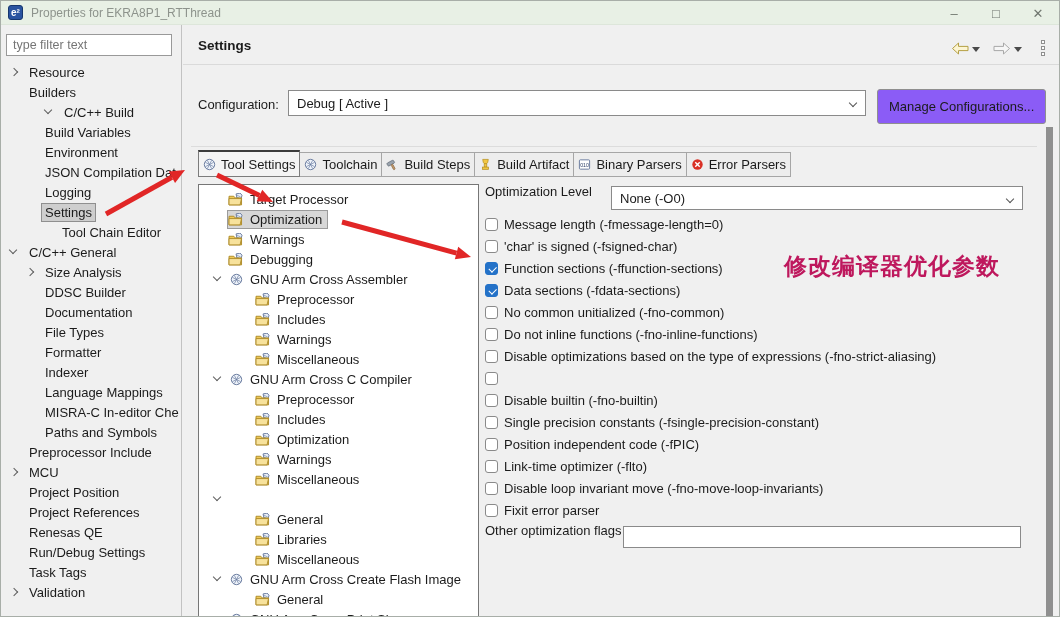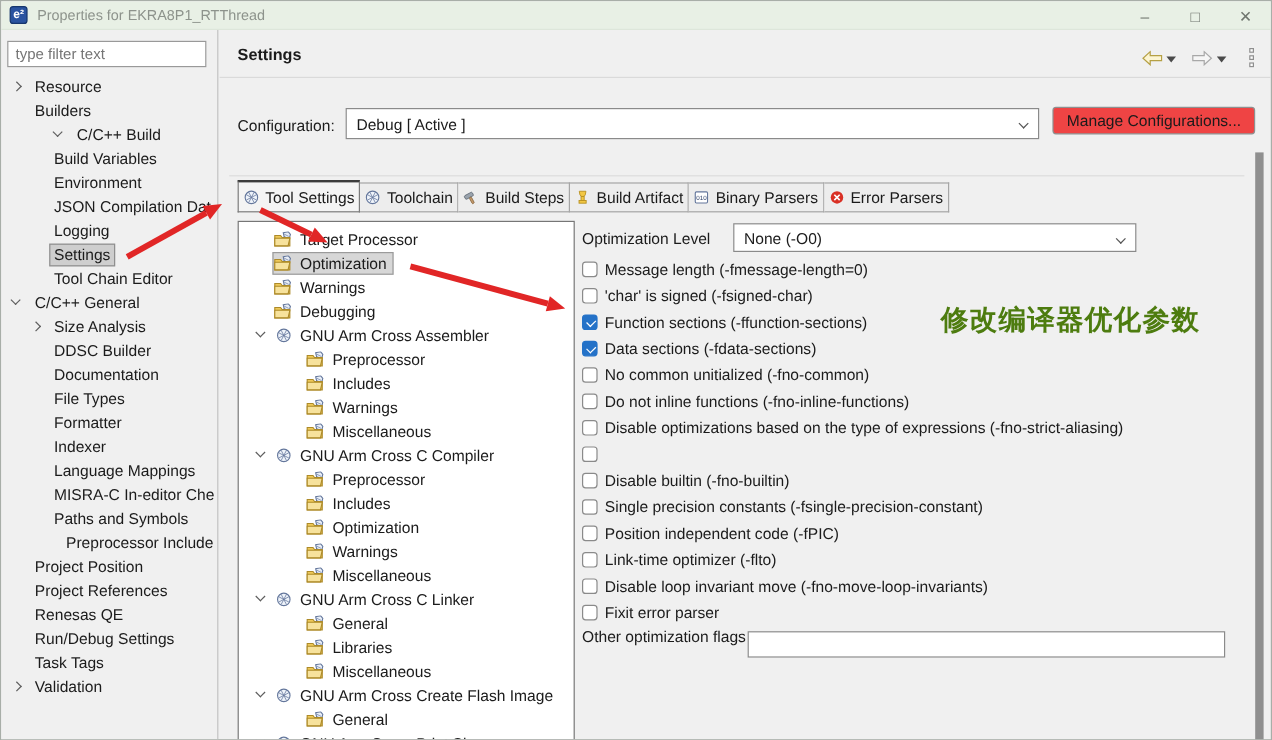--- a/index.html
+++ b/index.html
@@ -31,42 +31,42 @@
   .nav-cluster{position:absolute;right:14px;top:39px;display:flex;align-items:center}
   .nav-cluster .ddt{width:0;height:0;border-left:4px solid transparent;border-right:4px solid transparent;border-top:5px solid #4a4a4a;margin:2px 7px 0 3px}
   .dots{display:flex;flex-direction:column;gap:2px;margin-left:12px}
   .dots i{width:4px;height:4px;border:1px solid #8f8f8f;background:#fdfdfd;display:block}
 
   
   .config-label{position:absolute;left:197px;top:96px}
   .select{position:relative;background:#fff;border:1px solid #8a8a8a;height:26px;display:flex;align-items:center;padding:0 24px 0 8px;cursor:default}
   .select .dd-chev{position:absolute;right:9px;top:9px;width:6px;height:6px;border-right:1.3px solid #555;border-bottom:1.3px solid #555;transform:rotate(45deg)}
   .config-select{position:absolute;left:287px;top:89px;width:578px}
-  .manage-btn{position:absolute;left:876px;top:88px;height:23px;padding:0 11px;background:#ef4444;border:1px solid #8f8f8f;border-radius:3px;font:13px "Liberation Sans",sans-serif;display:flex;align-items:center;cursor:default}
+  .manage-btn{position:absolute;left:876px;top:88px;height:35px;padding:0 11px;background:#8b5cf6;border:1px solid #8f8f8f;border-radius:3px;font:13px "Liberation Sans",sans-serif;display:flex;align-items:center;cursor:default}
   .config-sep{position:absolute;left:190px;top:145px;width:846px;height:1px;background:#dcdcdc}
 
   
   .tabs{position:absolute;left:197px;top:149px;display:flex;align-items:flex-end;height:27px}
   .tab{height:25px;display:flex;align-items:center;gap:5px;padding:0 4px;background:#ededed;border:1px solid #a6a6a6;border-left:none;cursor:default;white-space:nowrap}
   .tab:first-child{border-left:1px solid #a6a6a6}
   .tab.active{height:27px;background:#f4f4f4;border:1px solid #7c7c7c;border-top:2px solid #3c3c3c}
   .tab .t-ic{display:flex;flex:none}
 
   
   .tool-panel{position:absolute;left:197px;top:183px;width:281px;bottom:-1px;background:#fff;border:1px solid #767676;overflow:hidden;padding-top:4px}
   .t-row{height:20px;display:flex;align-items:center;white-space:nowrap}
   .t-icon{display:flex;flex:none;margin-right:5px}
   .t-sel{display:flex;align-items:center;padding:0 3px 0 0;border:1px solid transparent}
   .t-sel.selected{background:#d7d7d7;border:1px solid #9b9b9b}
   .t-sel .t-label{padding:1px 2px}
 
   
   .options{position:absolute;left:484px;top:183px;width:542px}
-  .opt-row{position:relative;height:29px;display:flex;align-items:center}
-  .opt-level-select{position:absolute;left:126px;top:2px;width:336px;height:24px}
+  .opt-row{position:relative;height:29px;display:flex;}
+  .opt-level-select{position:absolute;left:126px;top:2px;width:412px;height:24px}
   .cb-row{height:22px;display:flex;align-items:center;gap:6px;cursor:default}
   .cb-box{width:13px;height:13px;border:1px solid #8a8a8a;border-radius:3px;background:#fff;position:relative;flex:none}
   .cb-box.checked{background:#2472c8;border-color:#2472c8}
   .cb-box.checked:before{content:"";position:absolute;left:2.5px;top:3px;width:6px;height:3.5px;border-left:1.6px solid #fff;border-bottom:1.6px solid #fff;transform:rotate(-45deg)}
   .flags-row{position:relative;height:28px;margin-top:2px;display:flex;}
   .flags-input{position:absolute;left:138px;top:3px;width:398px;height:22px;border:1px solid #8a8a8a;background:#fff;padding:0 6px;font:13px "Liberation Sans",sans-serif}
 
   
   .v-scroll{position:absolute;left:1045px;top:126px;width:7px;height:490px;background:#8f8f8f}
 
@@ -115,21 +115,21 @@
         <span class="s-label">JSON Compilation Dat</span>
       </div>
       <div class="s-row" style="padding-left: 22px;">
         <span class="chev"></span>
         <span class="s-label">Logging</span>
       </div>
       <div class="s-row" style="padding-left: 22px;">
         <span class="chev"></span>
         <span class="s-label selected">Settings</span>
       </div>
-      <div class="s-row" style="padding-left: 22px;">
+      <div class="s-row" style="padding-left: 22px; margin-left: 17px;">
         <span class="chev"></span>
         <span class="s-label">Tool Chain Editor</span>
       </div>
       <div class="s-row" style="padding-left: 6px;">
         <span class="chev down"></span>
         <span class="s-label">C/C++ General</span>
       </div>
       <div class="s-row" style="padding-left: 22px;">
         <span class="chev right"></span>
         <span class="s-label">Size Analysis</span>
@@ -159,23 +159,27 @@
         <span class="s-label">Language Mappings</span>
       </div>
       <div class="s-row" style="padding-left: 22px;">
         <span class="chev"></span>
         <span class="s-label">MISRA-C In-editor Che</span>
       </div>
       <div class="s-row" style="padding-left: 22px;">
         <span class="chev"></span>
         <span class="s-label">Paths and Symbols</span>
       </div>
-      <div class="s-row" style="padding-left: 32px;">
+      <div class="s-row" style="padding-left: 6px;">
         <span class="chev"></span>
         <span class="s-label">Preprocessor Include</span>
+      </div>
+      <div class="s-row" style="padding-left: 6px;">
+        <span class="chev right"></span>
+        <span class="s-label">MCU</span>
       </div>
       <div class="s-row" style="padding-left: 6px;">
         <span class="chev"></span>
         <span class="s-label">Project Position</span>
       </div>
       <div class="s-row" style="padding-left: 6px;">
         <span class="chev"></span>
         <span class="s-label">Project References</span>
       </div>
       <div class="s-row" style="padding-left: 6px;">
@@ -476,29 +480,20 @@
             <path d="M9.5 2.3 l4 2 M9 4.2 l3.6 1.6" stroke="#64779c" stroke-width="0.6"></path>
             <path d="M1 3.5 h5.2 l1.4 1.8 h6.9 v7.5 H1 z" fill="#efc959" stroke="#ad8a28"></path>
             <path d="M1 6 h13.5 l-1.6 6.8 H1 z" fill="#f7e29c" stroke="#ad8a28"></path>
           </svg>
         </span>
         <span class="t-label">Miscellaneous</span>
       </span>
     </div>
     <div class="t-row" style="padding-left: 12px;">
       <span class="chev down"></span>
-      <span class="t-sel">
-        <span class="t-icon">
-          <svg width="13" height="13" viewBox="0 0 14 14">
-            <circle cx="7" cy="7" r="5.6" fill="#eef3fa" stroke="#64779c"></circle>
-            <path d="M2.4 4.6 L11.6 9.4 M4.6 2.4 L9.4 11.6 M2.4 9.4 L11.6 4.6 M4.6 11.6 L9.4 2.4" stroke="#64779c" stroke-width="0.7"></path>
-          </svg>
-        </span>
-        <span class="t-label">GNU Arm Cross C Linker</span>
-      </span>
     </div>
     <div class="t-row" style="padding-left: 55px;">
       <span class="t-sel">
         <span class="t-icon">
           <svg width="15" height="13" viewBox="0 0 16 14">
             <path d="M8.6 1 l4.4-0.9 2 2.3 -1 3.9 -4 0.8 z" fill="#e8eef7" stroke="#64779c"></path>
             <path d="M9.5 2.3 l4 2 M9 4.2 l3.6 1.6" stroke="#64779c" stroke-width="0.6"></path>
             <path d="M1 3.5 h5.2 l1.4 1.8 h6.9 v7.5 H1 z" fill="#efc959" stroke="#ad8a28"></path>
             <path d="M1 6 h13.5 l-1.6 6.8 H1 z" fill="#f7e29c" stroke="#ad8a28"></path>
           </svg>
@@ -645,13 +640,13 @@
 <div class="v-scroll"></div>
 
 <svg class="overlay" id="arrow-overlay">
     <line x1="105" y1="213" x2="170.8954729546782" y2="176.2987239239767" stroke="#e12626" stroke-width="5"></line>
     <polygon points="184,169 174.05825332173478,181.9773523102828 167.73269258762164,170.62009553767058" fill="#e12626"></polygon>
     <line x1="216" y1="174" x2="258.4884697794666" y2="194.48551221509996" stroke="#e12626" stroke-width="5"></line>
     <polygon points="272,201 255.66552507267656,200.34050864399777 261.3114144862566,188.63051578620215" fill="#e12626"></polygon>
     <line x1="341" y1="221" x2="455.52337567094366" y2="252.07223370917077" stroke="#e12626" stroke-width="5"></line>
     <polygon points="470,256 453.8213436115843,258.34543758509517 457.225407730303,245.79902983324638" fill="#e12626"></polygon>
   </svg>
-<div class="red-note" style="color: #4d7c0f; font-family: Liberation Serif, serif;">修改编译器优化参数</div>
+<div class="red-note" style="color: #be185d; font-family: Liberation Serif, serif;">修改编译器优化参数</div>
 
 </body></html>

